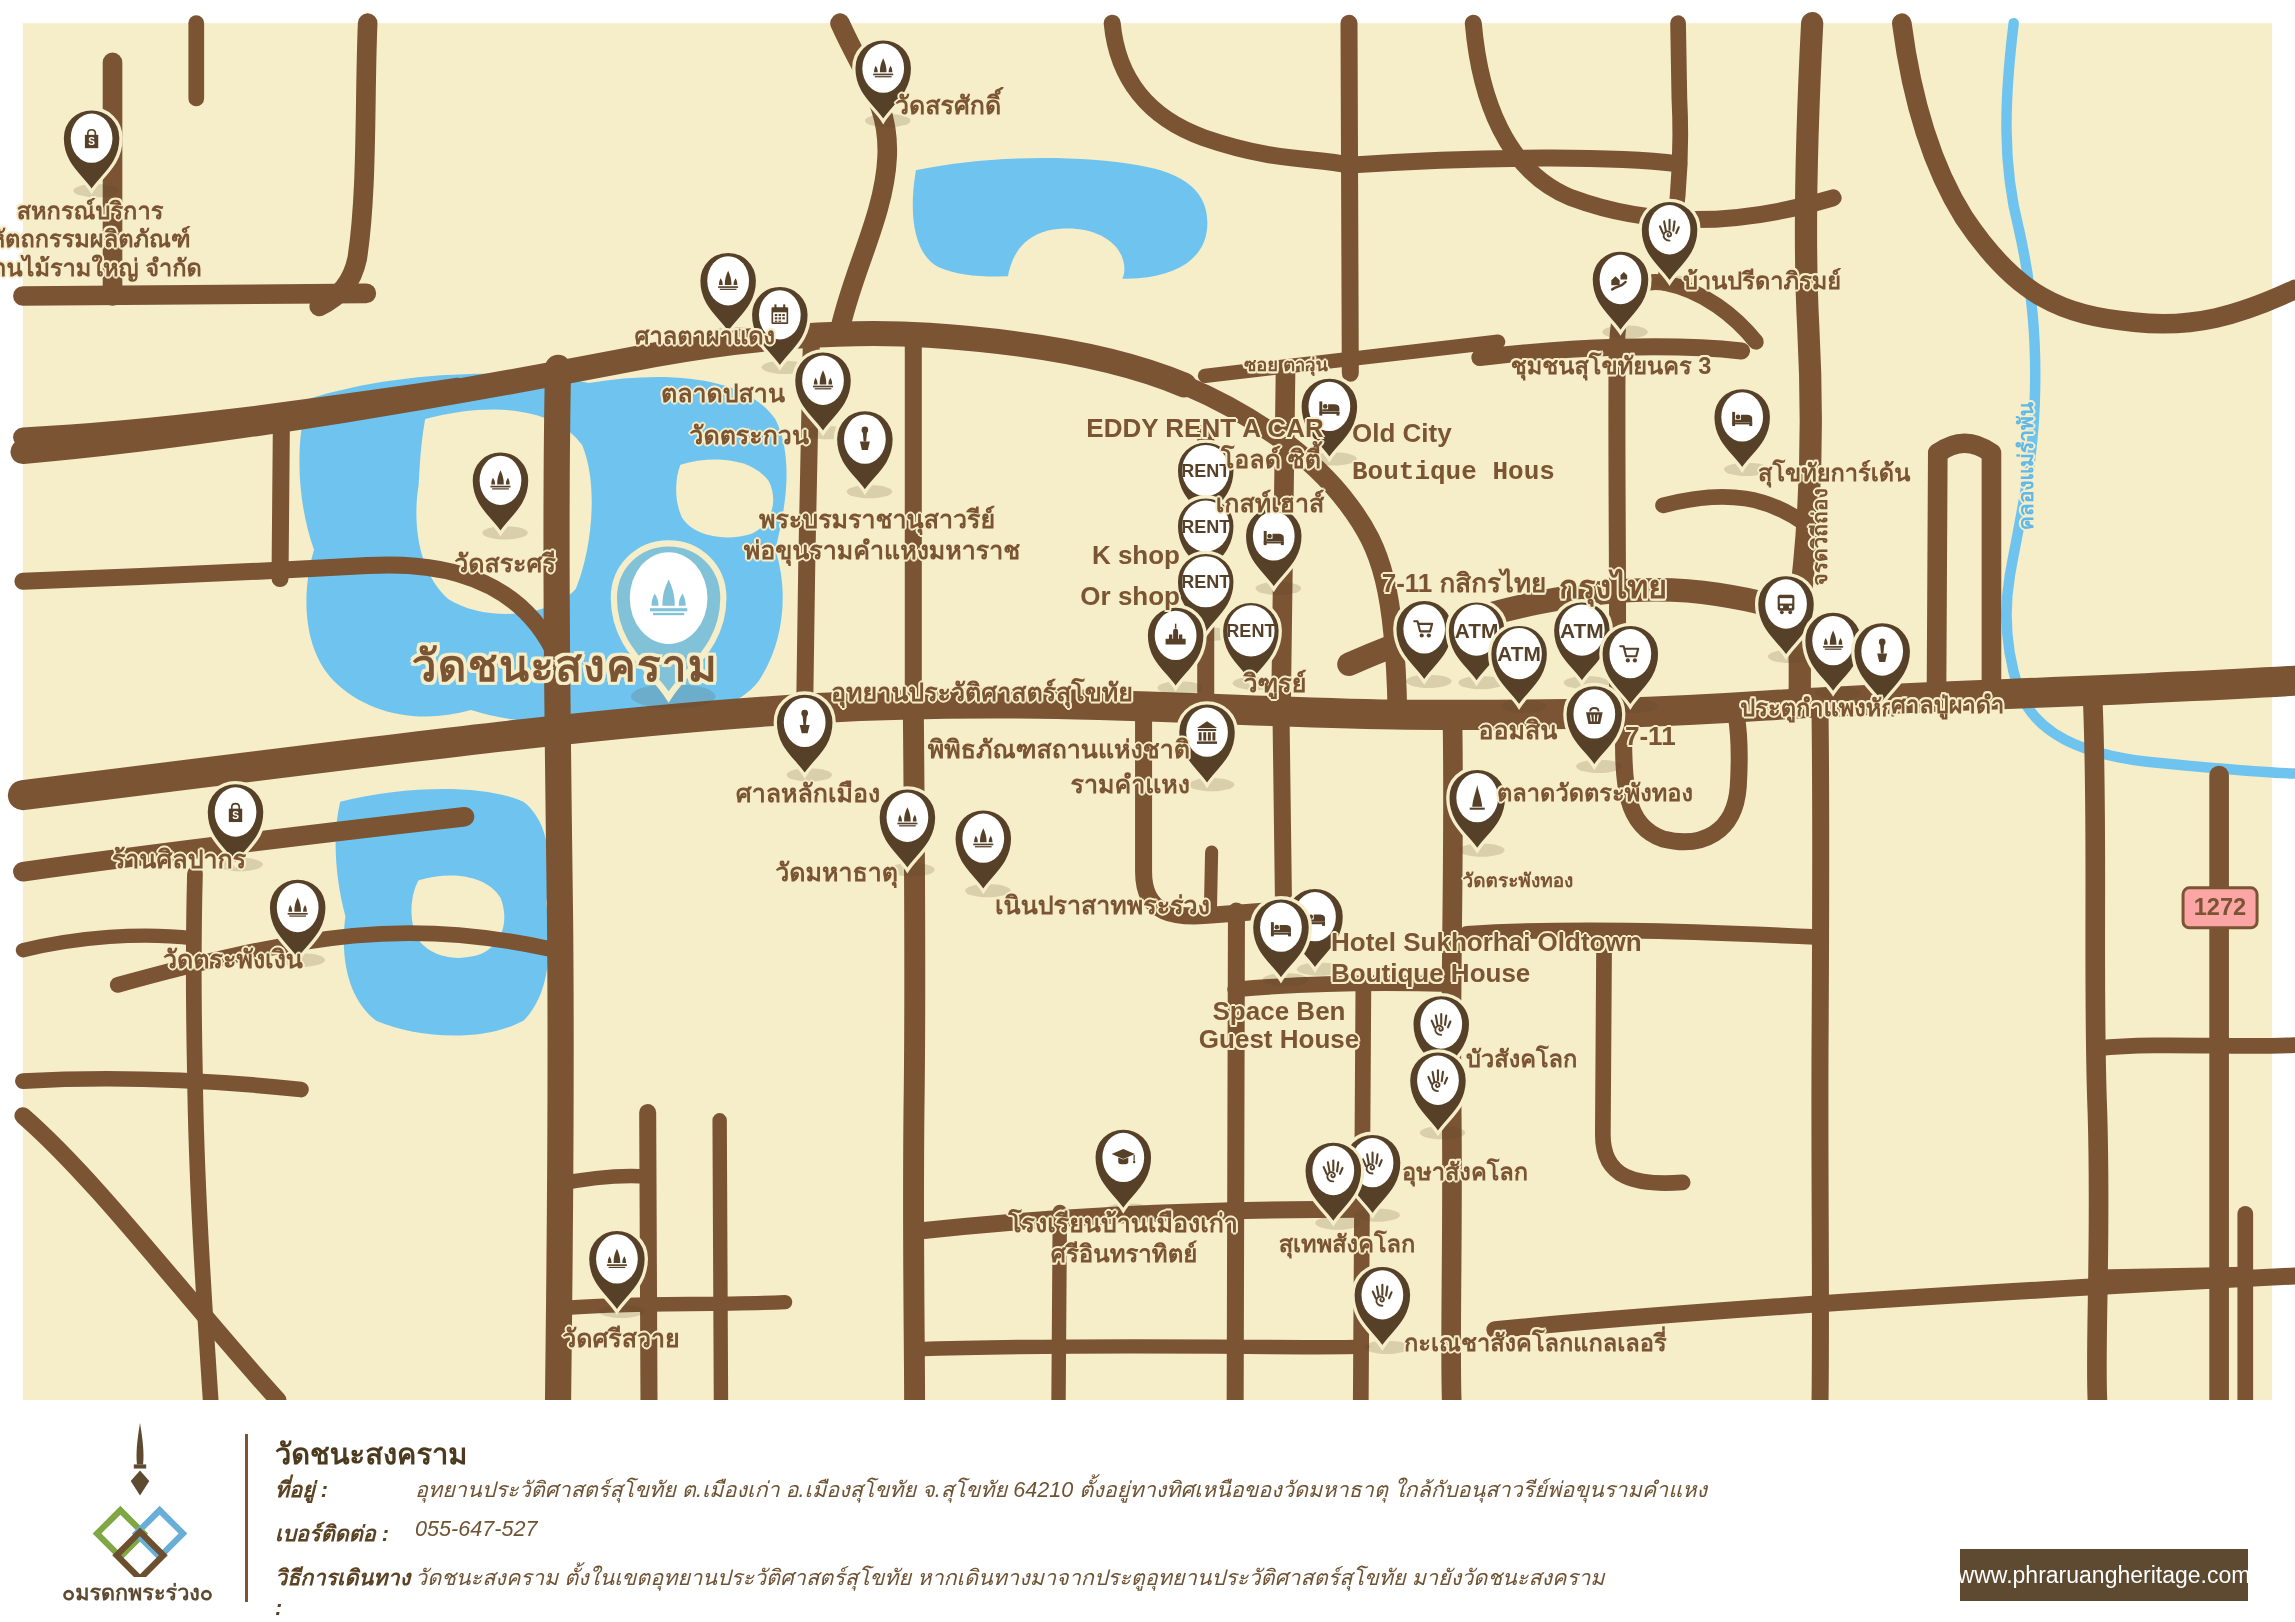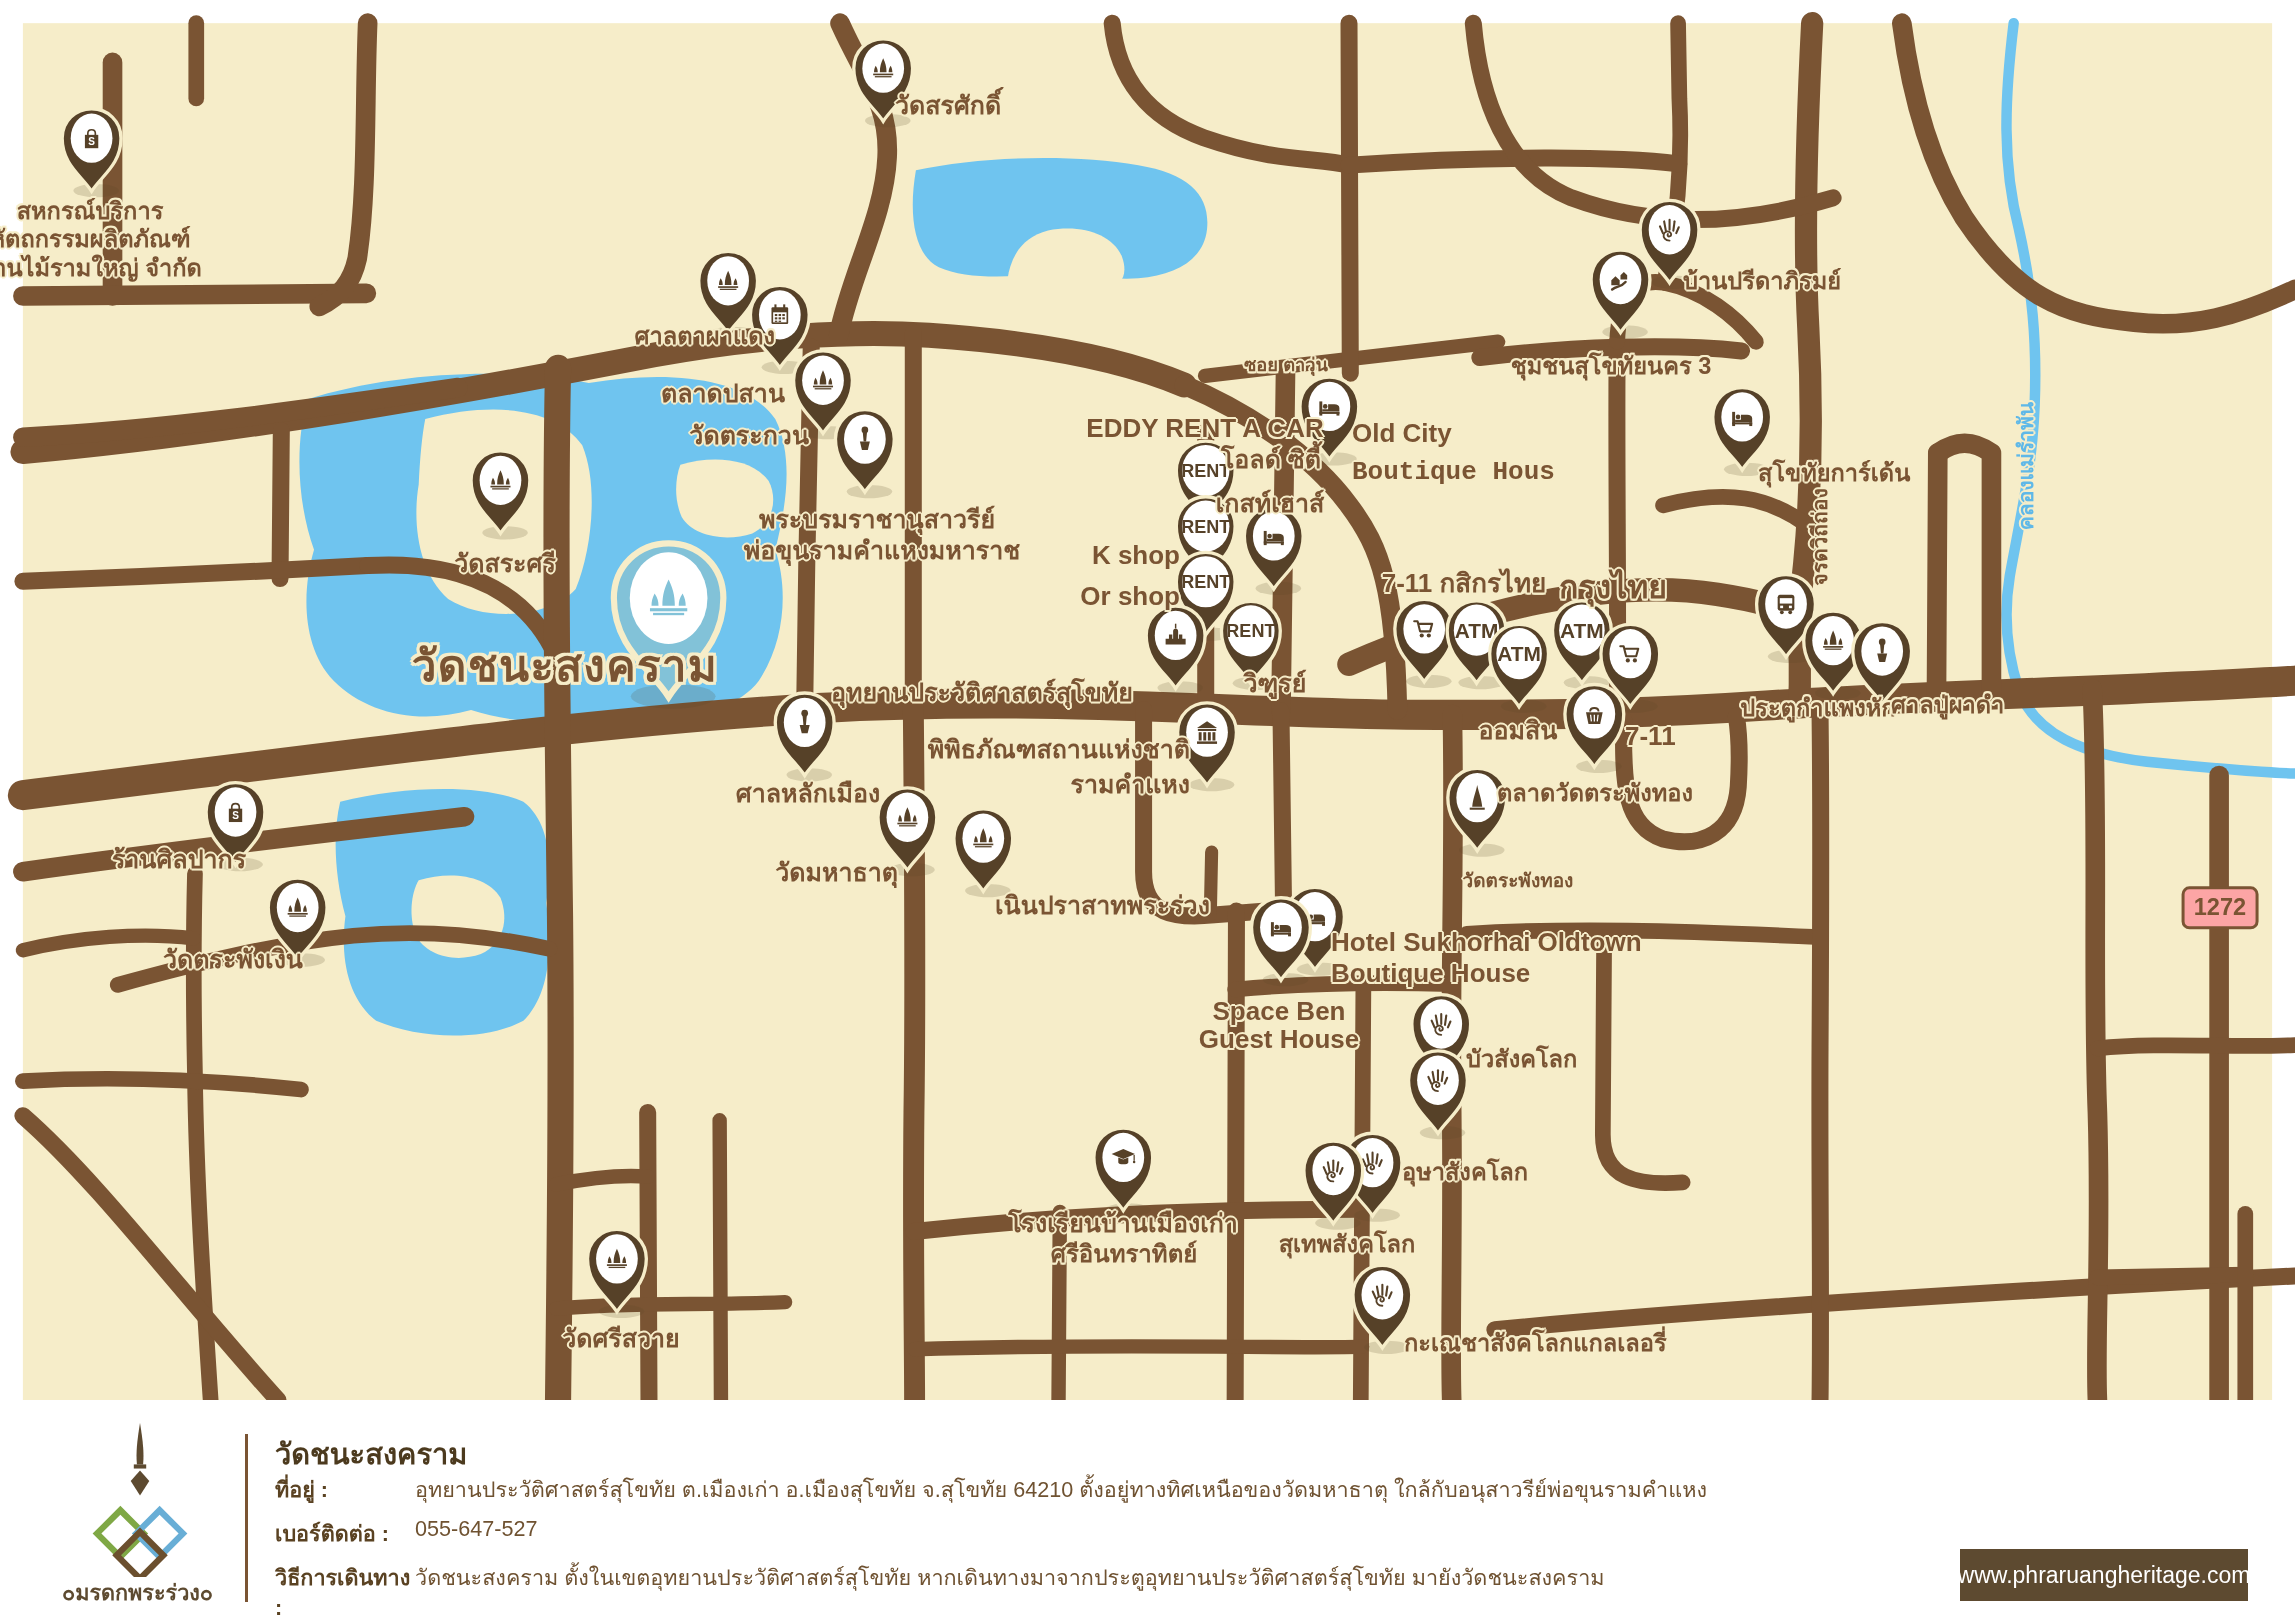--- a/index.html
+++ b/index.html
@@ -15,21 +15,21 @@
   .lbl.ar{transform:translate(-100%,-50%);}
   .lbl.rot{transform:translate(-50%,-50%) rotate(-90deg);}
   .lbl.big{letter-spacing:1.3px;
        text-shadow:3.3px 0 0 var(--cream),-3.3px 0 0 var(--cream),0 3.3px 0 var(--cream),0 -3.3px 0 var(--cream),
                    2.6px 2.6px 0 var(--cream),-2.6px 2.6px 0 var(--cream),2.6px -2.6px 0 var(--cream),-2.6px -2.6px 0 var(--cream);}
   .badge{position:absolute;transform:translate(-50%,-50%);background:#fca5a5;border:3.9px solid var(--road);
          border-radius:7.9px;color:var(--road);font-weight:bold;font-size:23.6px;padding:5.2px 9.2px;}
   .footer{position:absolute;left:0;top:1400px;width:2295px;height:222px;background:#fff;color:var(--ink);}
   .f-title{position:absolute;left:275px;top:31px;font-size:29px;font-weight:bold;color:#4c3a1e;}
   .f-rows{position:absolute;left:275px;top:72px;width:1636px;font-size:21.6px;}
-  .frow{display:grid;grid-template-columns:140px 1fr;margin-bottom:9.2px;}
+  .frow{display:grid;grid-template-columns:140px 1fr;margin-bottom:9.2px;font-style:italic;}
   .frow .k{font-weight:bold;color:#5a4222;}
   .frow .v{color:var(--ink);}
   .f-divider{position:absolute;left:245px;top:34px;width:2.6px;height:168px;background:var(--road);}
   .urlbox{position:absolute;left:1960px;top:149px;width:288px;height:52px;background:#5d4a30;
           color:#fff;font-size:23px;display:flex;align-items:center;justify-content:center;}
   .logo{position:absolute;left:58px;top:19.6px;}
   .logo-text{position:absolute;left:36px;top:175px;width:203px;text-align:center;
              font-size:21.6px;font-weight:bold;color:#5d4a30;}
 </style>
 </head>

